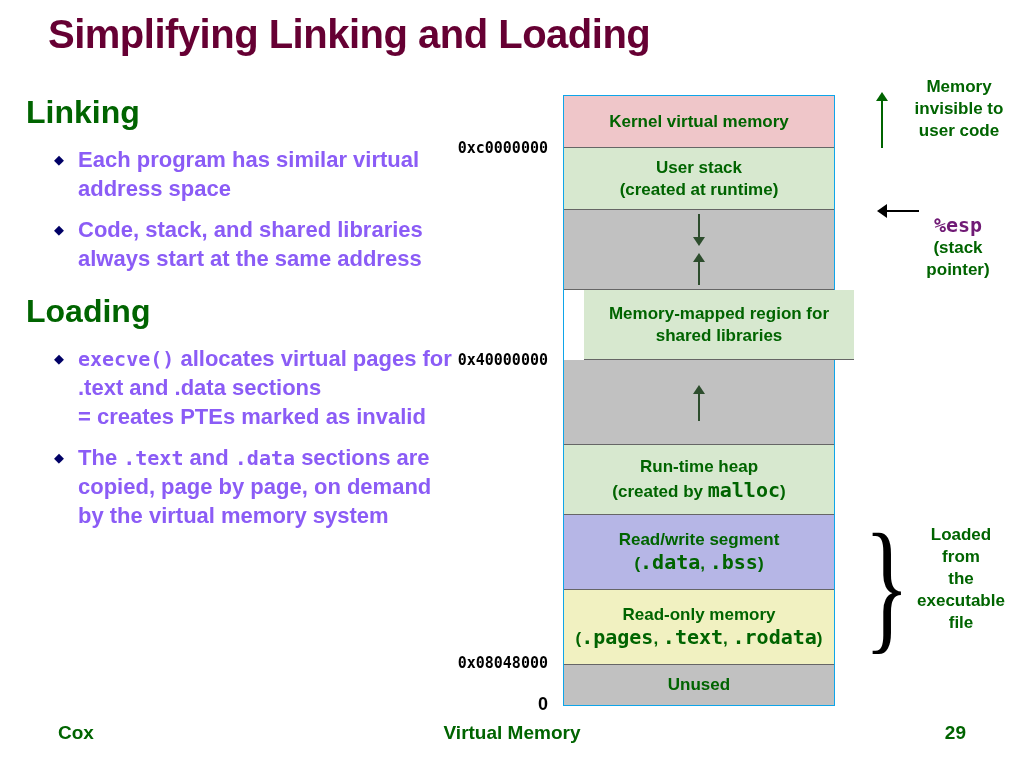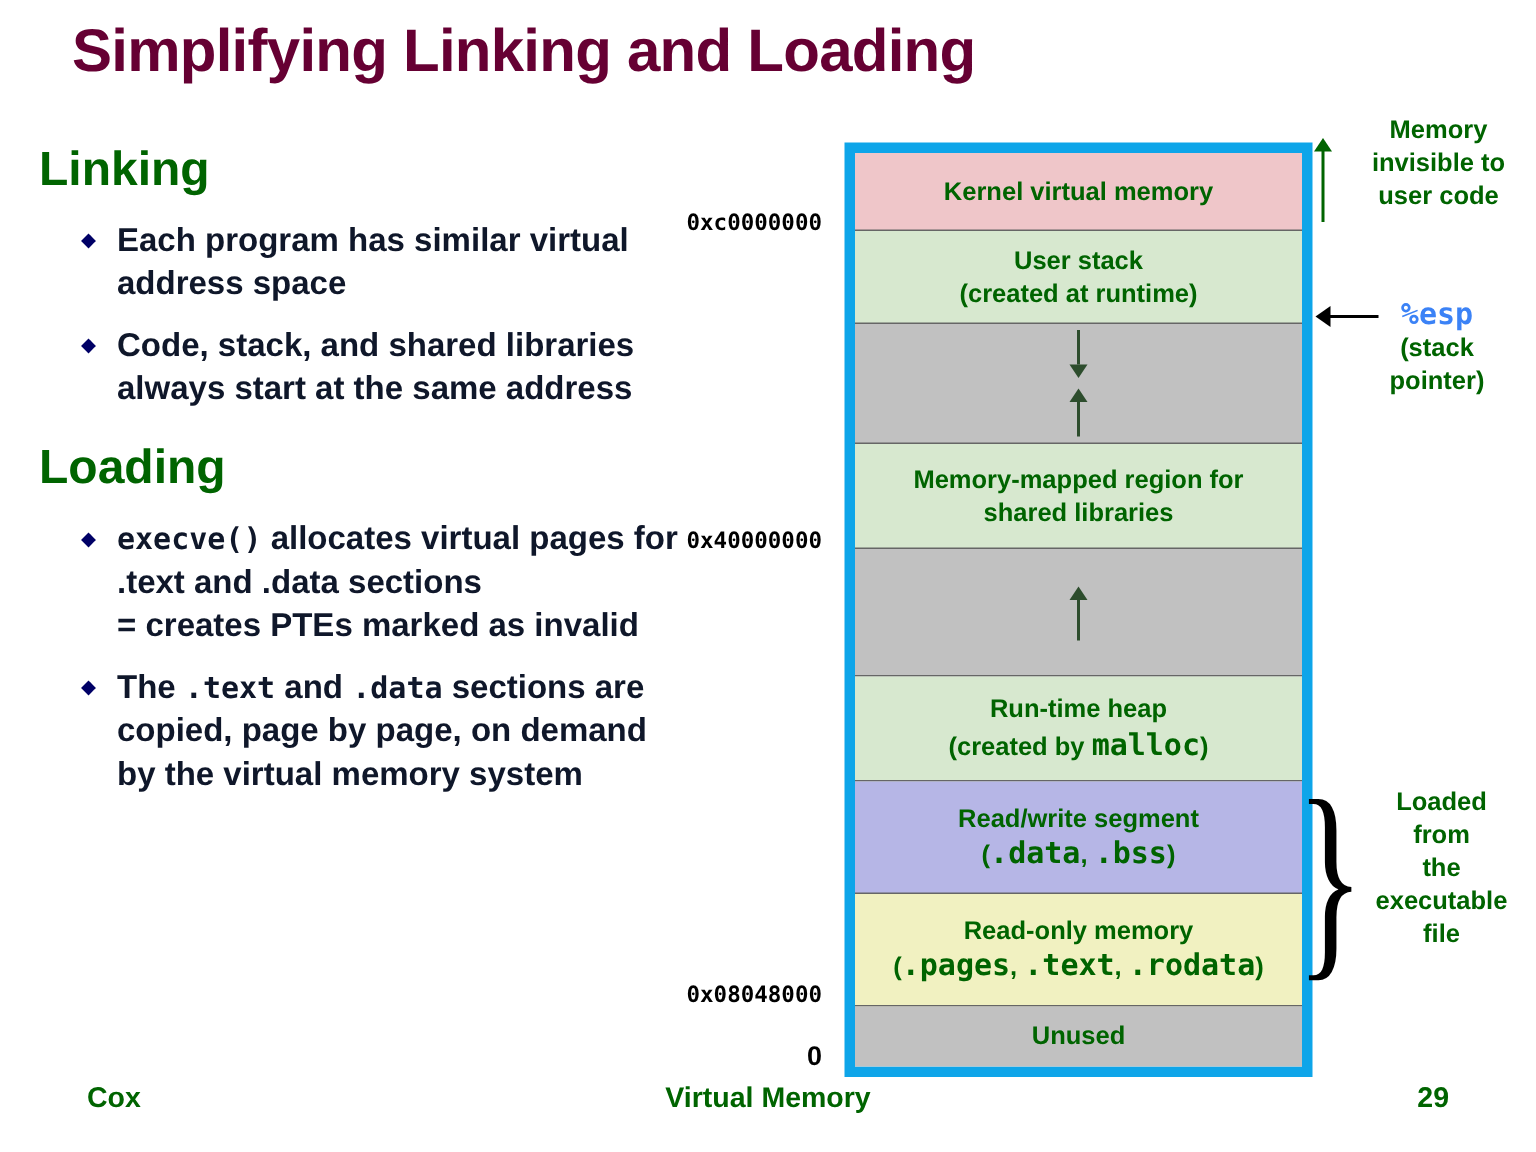--- a/index.html
+++ b/index.html
@@ -26,48 +26,48 @@
     margin:0 0 14px 0;
   }
   .section-heading.second { margin-top:20px; }
   .bullet { display:flex; margin:0 0 12px 0; }
   .bullet-marker {
     flex:none; width:24px; margin-left:28px;
     font-size:13px; color:#000066; padding-top:7px;
   }
   .bullet-text {
     width:380px;
-    font-size:22px; font-weight:bold; color:#0f172a;
+    font-size:22px; font-weight:bold; color:#8b5cf6;
     line-height:1.32;
   }
   .bullet-text .mono { font-size:20px; font-weight:bold; }
   .block { display:block; }
 
   
   .memmap {
-    position:absolute; left:563px; top:95px; width:312px;
-    border:7px solid #0ea5e9;
+    position:absolute; left:563px; top:95px; width:272px;
+    border:1px solid #0ea5e9;
   }
   .membox {
     position:relative; width:100%;
     border-bottom:1px solid #666;
     display:flex; flex-direction:column; align-items:center; justify-content:center;
     text-align:center;
   }
   .membox:last-child { border-bottom:none; }
   .memlabel { font-size:17px; font-weight:bold; color:#006400; line-height:1.25; }
   .memlabel .mono { font-size:20px; }
   .bg-kernel { background:#efc6c9; height:52px; }
   .bg-green  { background:#d7e8cf; }
   .bg-gray   { background:#c1c1c1;justify-content:center; }
   .bg-purple { background:#b6b6e6; }
   .bg-yellow { background:#f1f1c1; }
   .h-stack  { height:62px; }
   .h-gray1  { height:80px; }
-  .h-mmap   { height:70px; }
+  .h-mmap   { height:70px;margin-left:20px; }
   .h-gray2  { height:85px; }
   .h-heap   { height:70px; }
   .h-rw     { height:75px; }
   .h-ro     { height:75px; }
   .h-unused { height:40px; }
 
   
   .varrow { position:absolute; left:50%; margin-left:-6px; width:12px; }
   .varrow .stem { position:absolute; left:5px; width:2px; background:#2d4d2d; }
   .varrow .head-down {
@@ -109,21 +109,21 @@
 
   .green-up-arrow { position:absolute; left:876px; top:92px; width:12px; height:56px; }
   .green-up-arrow .stem { position:absolute; left:5px; top:8px; bottom:0; width:2px; background:#006400; }
   .green-up-arrow .head-up {
     position:absolute; top:0; left:0; width:0; height:0;
     border-left:6px solid transparent; border-right:6px solid transparent;
     border-bottom:9px solid #006400;
   }
 
   .esp-block { position:absolute; left:902px; top:197px; width:112px; text-align:center; }
-  .esp-label { font-family:"DejaVu Sans Mono", monospace; font-weight:bold; font-size:20px; color:#3b82f6; }
+  .esp-label { font-family:"DejaVu Sans Mono", monospace; font-weight:bold; font-size:20px; color:#701a75;margin-top:16px; }
   .esp-sub   { font-size:17px; font-weight:bold; color:#006400; white-space:pre-line; line-height:1.3; }
 
   .esp-arrow { position:absolute; left:877px; top:204px; width:42px; height:14px; }
   .esp-arrow .line { position:absolute; left:6px; right:0; top:6px; height:2px; background:#000; }
   .esp-arrow .head-left {
     position:absolute; left:0; top:0; width:0; height:0;
     border-top:7px solid transparent; border-bottom:7px solid transparent;
     border-right:10px solid #000;
   }
 

